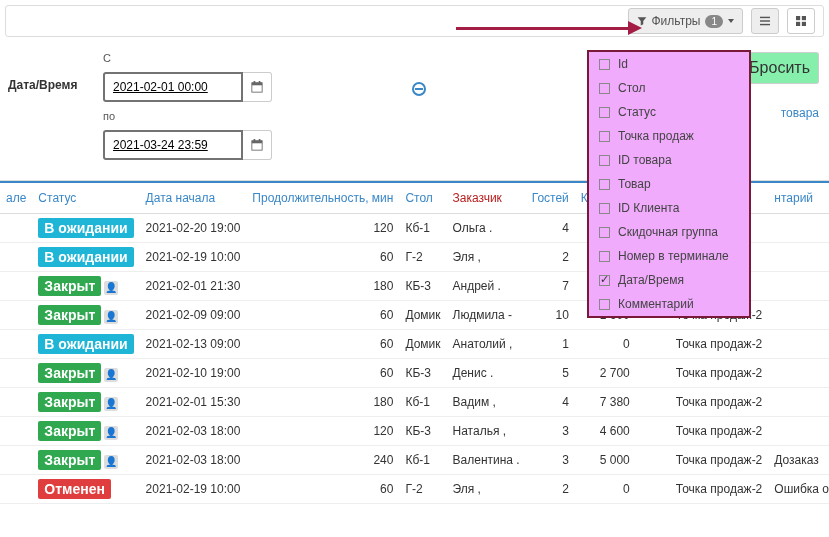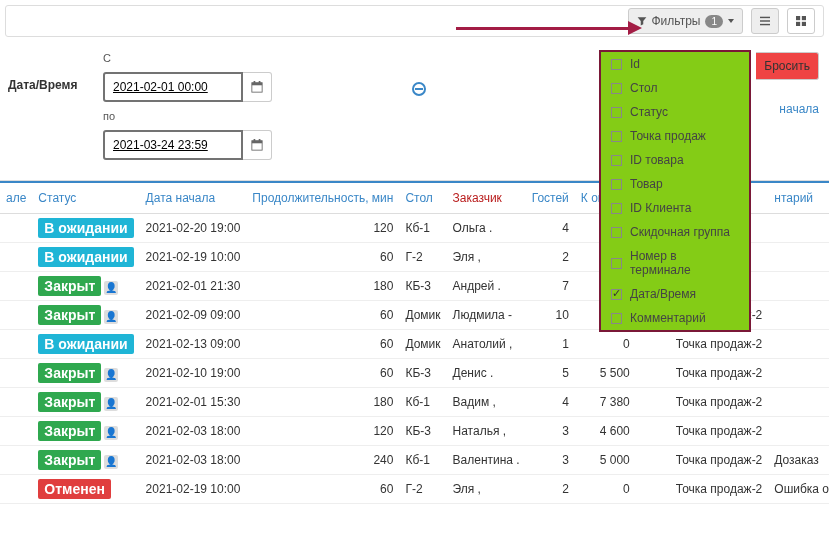--- a/index.html
+++ b/index.html
@@ -20,24 +20,24 @@
   .filter-label { font-weight: bold; font-size: 12px; padding-top: 26px; width: 75px; }
   .date-group { display: flex; flex-direction: column; gap: 8px; }
   .sublabel { font-size: 11px; color: #555; }
   .input-group { display: flex; }
   .input-group input { border: 2px solid #737373; padding: 6px 8px; width: 140px; font-size: 12px; border-radius: 3px 0 0 3px; text-decoration: underline; }
   .input-group .addon { border: 1px solid #ccc; border-left: none; padding: 5px 8px; background: #fff; border-radius: 0 3px 3px 0; color: #666; display: flex; align-items: center; }
   .remove-circle { width: 14px; height: 14px; border: 2px solid #3a87c7; border-radius: 50%; position: relative; margin-top: 30px; margin-left: 120px; cursor: pointer; }
   .remove-circle::after { content: ""; position: absolute; width: 8px; height: 2px; background: #3a87c7; top: 4px; left: 1px; }
   
   .right-actions { position: absolute; right: 10px; top: 10px; text-align: right; }
-  .reset-btn-frag { border: 1px solid #ccc; border-left: none; padding: 6px 8px; background: #ef4444; border-radius: 0 3px 3px 0; font-size: 12px; display: inline-block; }
+  .reset-btn-frag { border: 1px solid #ccc; border-left: none; padding: 6px 8px; background: #86efac; border-radius: 0 3px 3px 0; font-size: 16px; display: inline-block; }
   .link-frag { color: #3a87c7; font-size: 12px; cursor: pointer; display: block; margin-top: 22px; }
   
-  .dropdown { position: absolute; top: 50px; right: 78px; width: 152px; background: #84cc16; border: 2px solid #7a1837; z-index: 100; }
+  .dropdown { position: absolute; top: 50px; right: 78px; width: 164px; background: #f0abfc; border: 2px solid #7a1837; z-index: 100; }
   .dropdown ul { list-style: none; }
   .dropdown li { padding: 5px 10px; display: flex; align-items: center; gap: 8px; cursor: pointer; font-size: 12px; color: #444; }
   .chk { width: 11px; height: 11px; border: 1px solid #888; display: inline-block; position: relative; flex-shrink: 0; }
   .chk.checked::after { content: "✓"; position: absolute; top: -3px; left: 0px; font-size: 11px; color: #333; }
   
   table { width: 100%; border-collapse: collapse; font-size: 12px; }
   thead { border-top: 2px solid #3a87c7; border-bottom: 1px solid #ddd; }
   thead th { text-align: left; padding: 8px 6px; font-weight: normal; color: #3a87c7; cursor: pointer; white-space: nowrap; }
   thead th.plain { color: #b91c1c; cursor: default; }
   tbody td { padding: 4px 6px; border-bottom: 1px solid #eee; white-space: nowrap; }
@@ -158,21 +158,21 @@
             <rect x="1" y="2" width="12" height="3" fill="#666"></rect>
             <rect x="3" y="0" width="2" height="3" fill="#666"></rect>
             <rect x="9" y="0" width="2" height="3" fill="#666"></rect>
           </svg>
       </span>
     </div>
   </div>
   <div class="remove-circle"></div>
   <div class="right-actions">
     <span class="reset-btn-frag">Бросить</span>
-    <span class="link-frag">начала</span>
+    <span class="link-frag">товара</span>
   </div>
 </div>
 
 <table>
   <thead>
     <tr>
       <th>але</th>
       <th>Статус</th>
       <th>Дата начала</th>
       <th style="text-align:center">Продолжительность, мин</th>
@@ -246,21 +246,21 @@
         <td></td>
       </tr>
       <tr>
         <td></td>
         <td><span class="status-badge st-closed">Закрыт</span><span class="person-icon">👤</span></td>
         <td>2021-02-10 19:00</td>
         <td class="num">60</td>
         <td>КБ-3</td>
         <td>Денис .</td>
         <td class="num">5</td>
-        <td class="num">5 500</td>
+        <td class="num">2 700</td>
         <td style="padding-left: 40px;">Точка продаж-2</td>
         <td></td>
       </tr>
       <tr>
         <td></td>
         <td><span class="status-badge st-closed">Закрыт</span><span class="person-icon">👤</span></td>
         <td>2021-02-01 15:30</td>
         <td class="num">180</td>
         <td>Кб-1</td>
         <td>Вадим ,</td>

